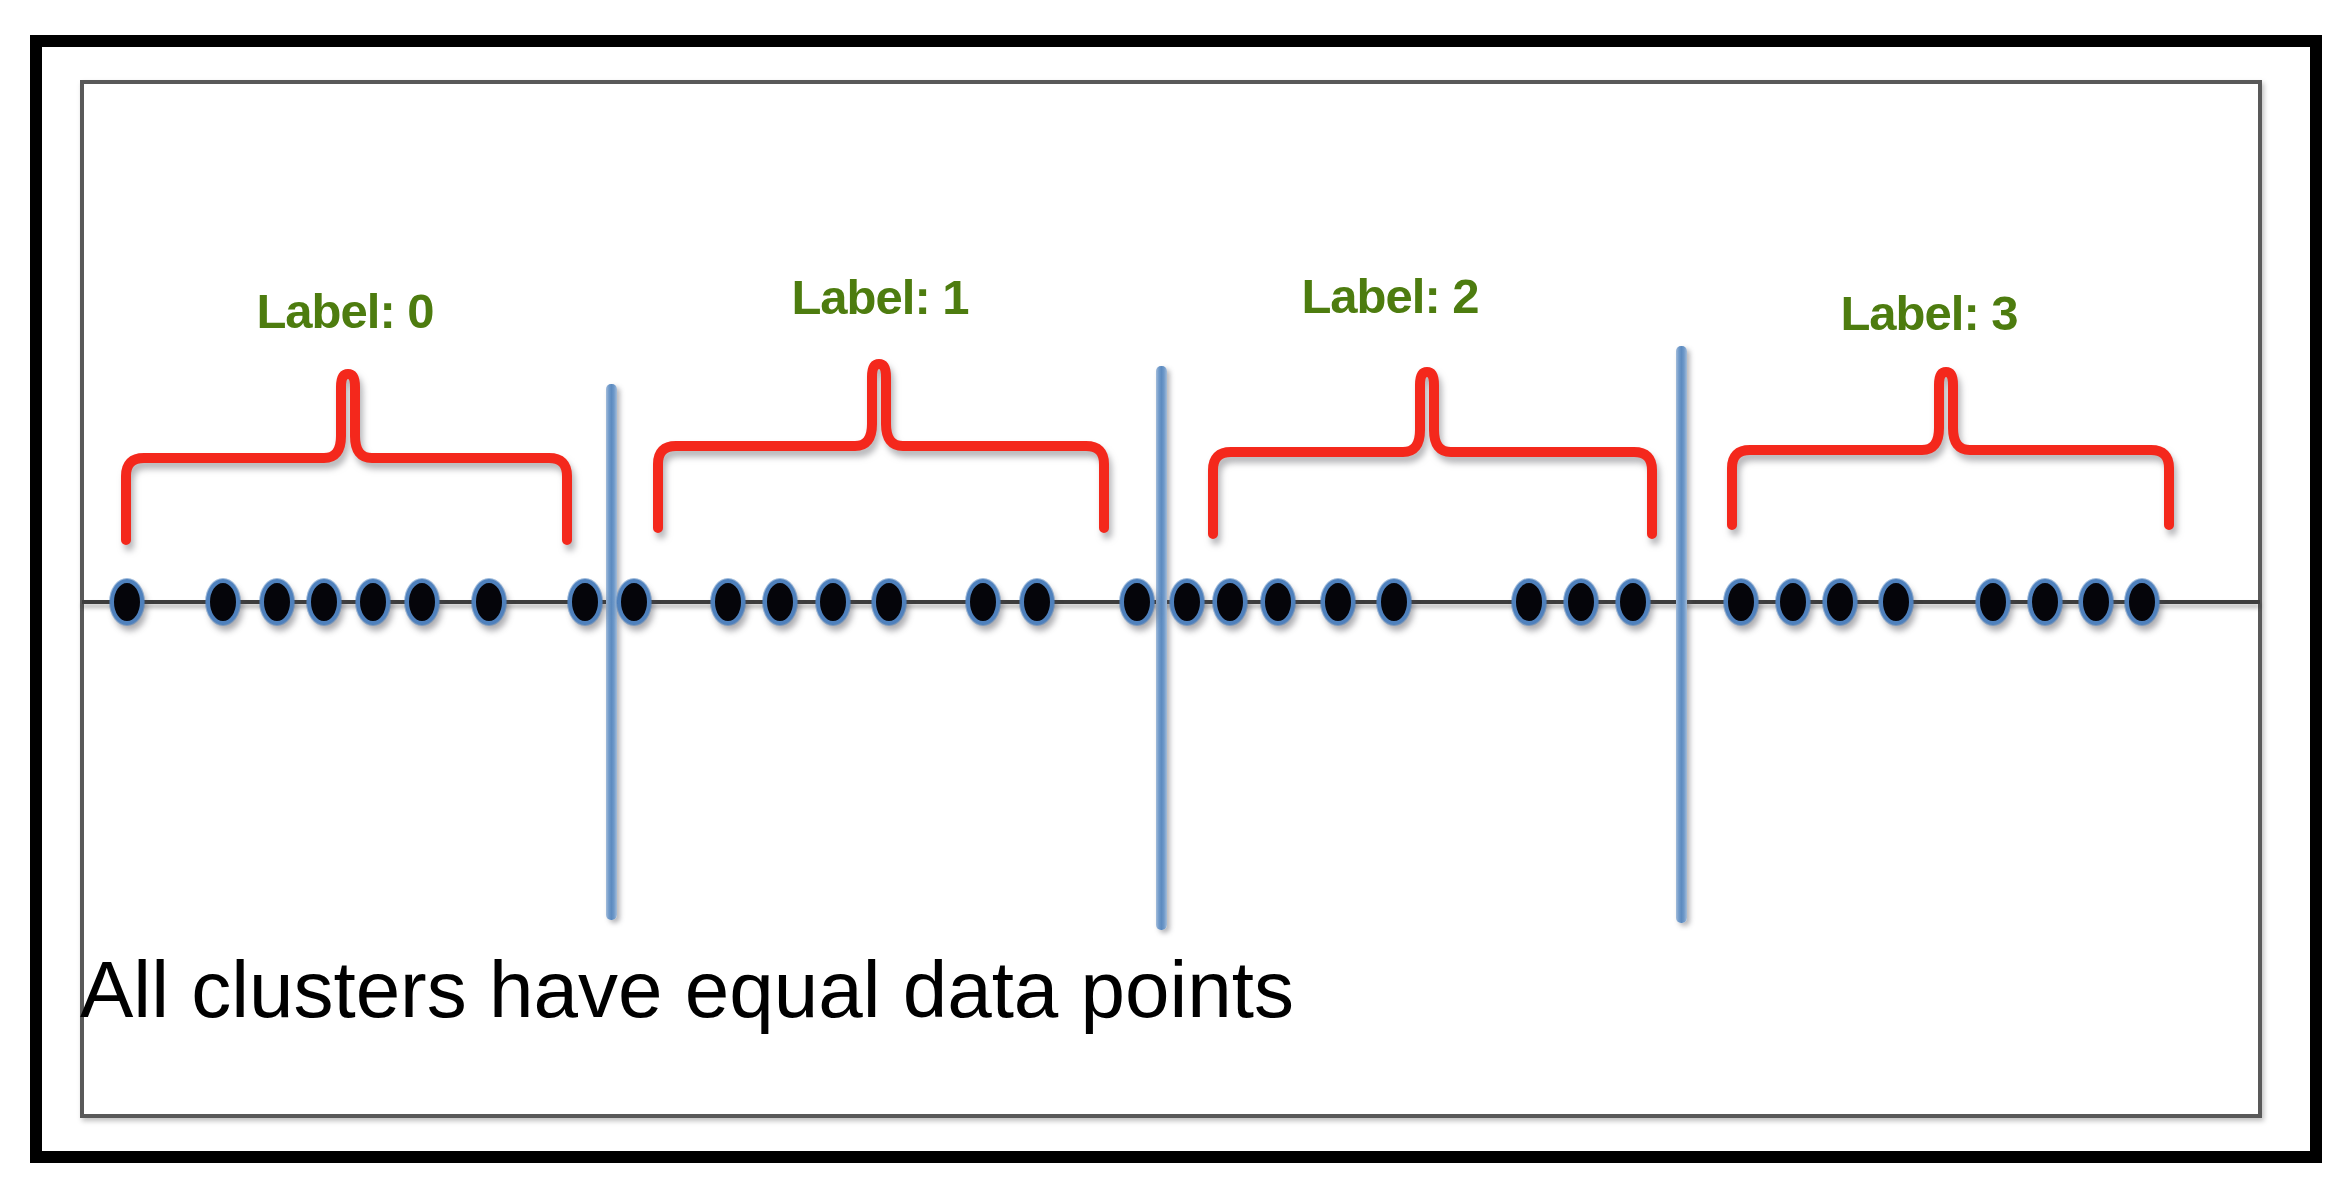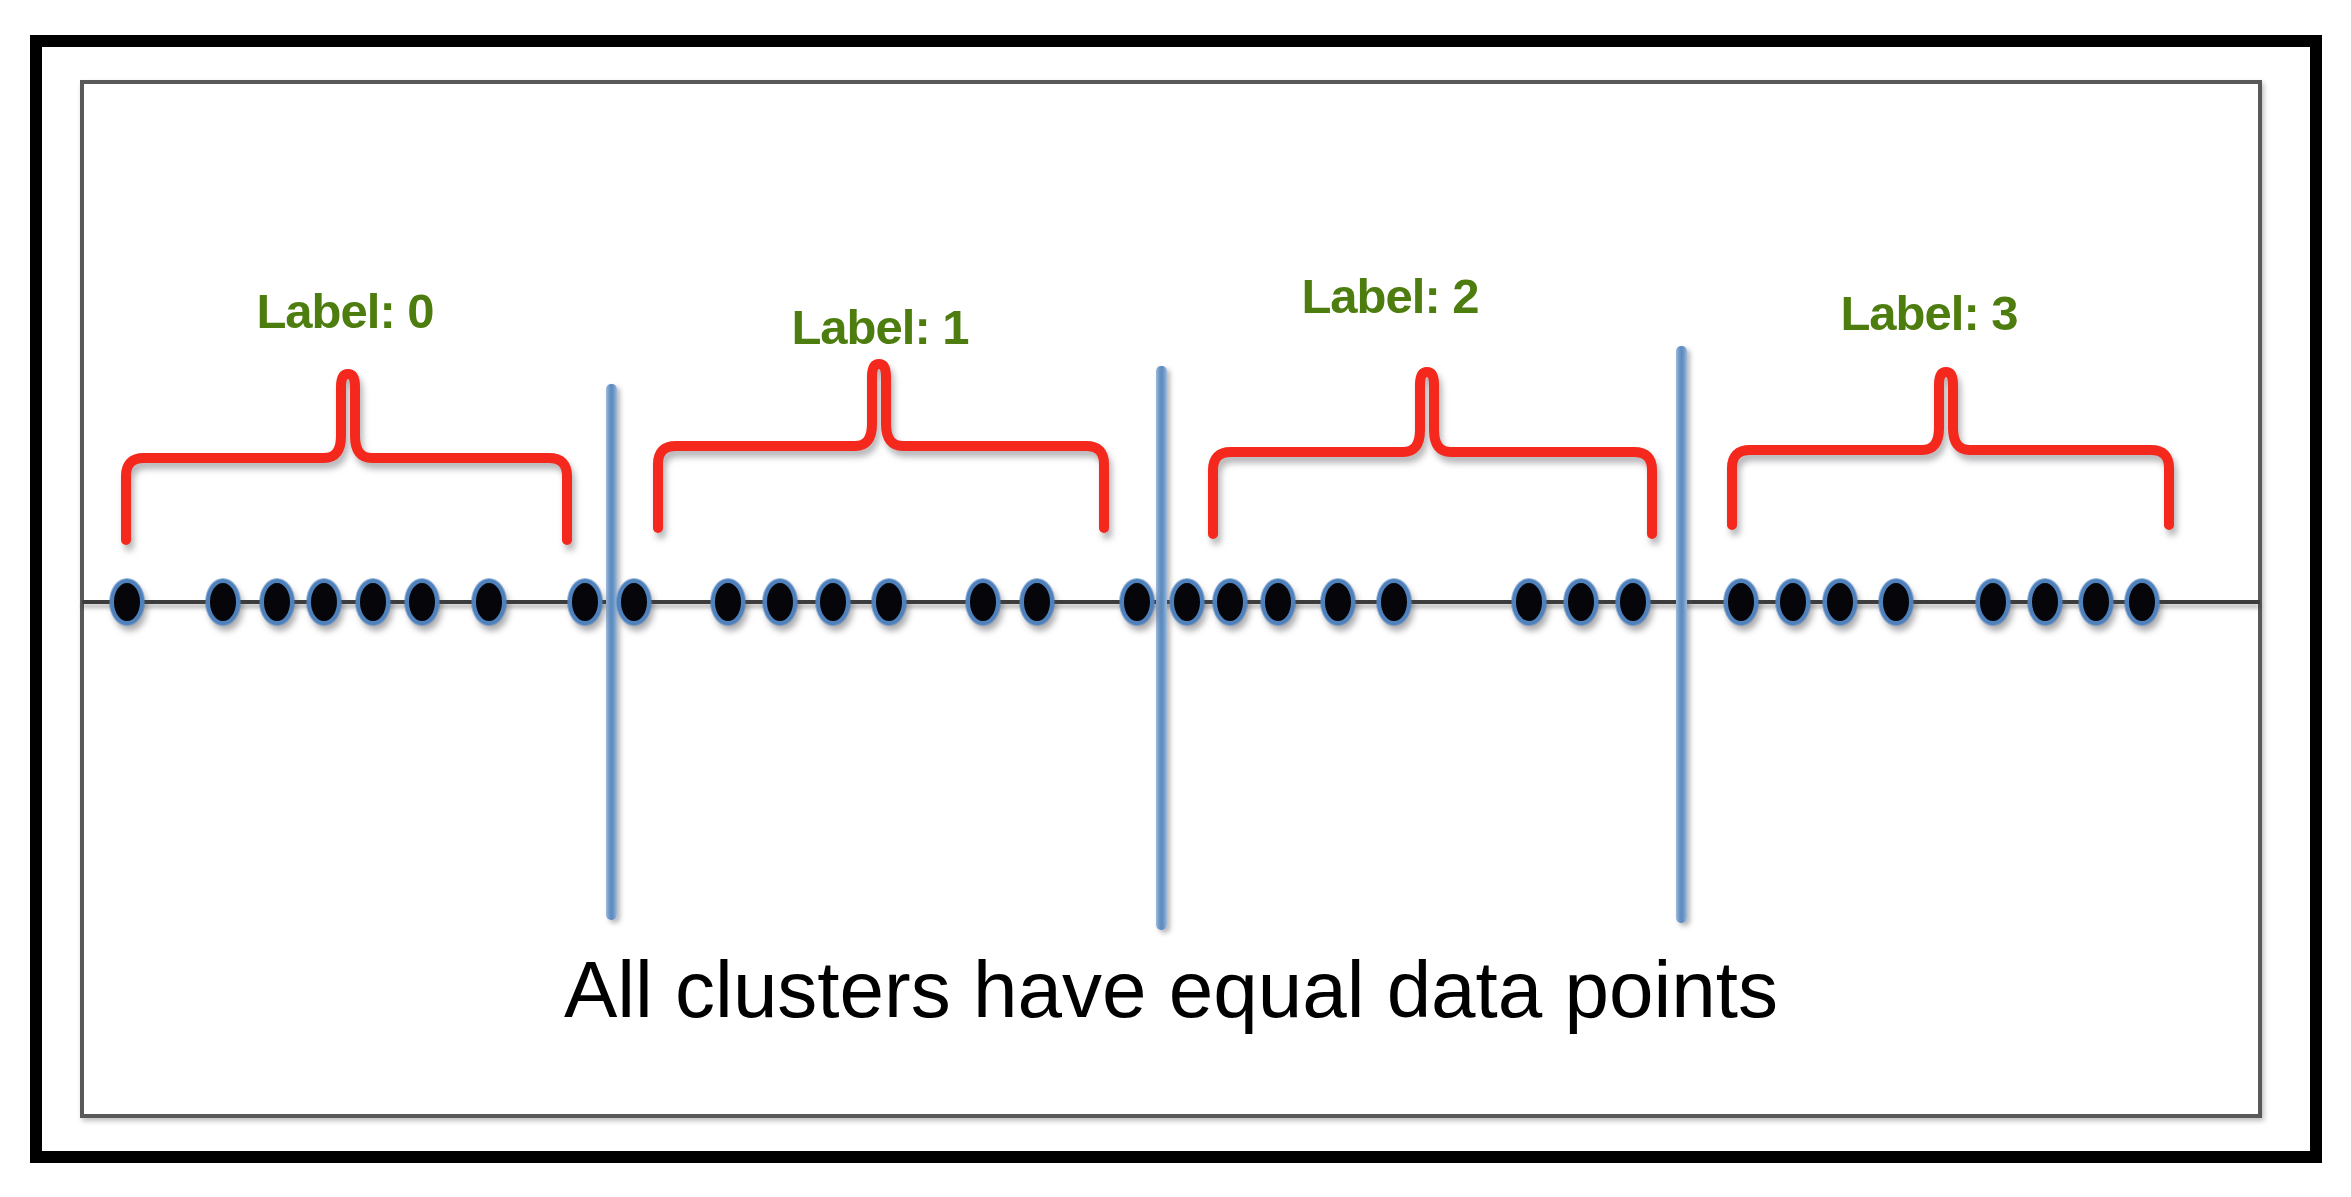--- a/index.html
+++ b/index.html
@@ -36,21 +36,21 @@
     background:#05050a;
     box-shadow:0 0 0 1px rgba(79,129,189,0.55), 3px 6px 6px rgba(70,70,80,0.45);
   }
   .cluster-label{
     position:absolute;transform:translate(-50%,-50%);
     font-size:49px;font-weight:bold;color:#4d7c0f;
     letter-spacing:-1px;white-space:nowrap;
   }
   .caption{
     position:absolute;left:80px;top:946px;width:2182px;
-    text-align:center;font-size:80px;color:#000;line-height:1.1;
+    text-align:left;font-size:80px;color:#000;line-height:1.1;
     letter-spacing:0px;white-space:nowrap;
   }
   .brace-overlay{position:absolute;left:0;top:0;}
   .brace-path{
     fill:none;stroke-width:10px;
     stroke-linecap:round;stroke-linejoin:round;
     filter:drop-shadow(3px 6px 3px rgba(110,110,115,0.5));
   }
 </style>
 </head>
@@ -75,21 +75,21 @@
     <div class="separator" style="left: 1676px; top: 346px; height: 577px;"></div>
     <div class="cluster-label" style="left: 345px; top: 311px;">Label: 0</div>
     <div class="dot" style="width: 34px; height: 46px; left: 110px; top: 579px; border-color: rgb(79, 129, 189); background: rgb(5, 5, 10);"></div>
     <div class="dot" style="width: 34px; height: 46px; left: 206px; top: 579px; border-color: rgb(79, 129, 189); background: rgb(5, 5, 10);"></div>
     <div class="dot" style="width: 34px; height: 46px; left: 260px; top: 579px; border-color: rgb(79, 129, 189); background: rgb(5, 5, 10);"></div>
     <div class="dot" style="width: 34px; height: 46px; left: 307px; top: 579px; border-color: rgb(79, 129, 189); background: rgb(5, 5, 10);"></div>
     <div class="dot" style="width: 34px; height: 46px; left: 356px; top: 579px; border-color: rgb(79, 129, 189); background: rgb(5, 5, 10);"></div>
     <div class="dot" style="width: 34px; height: 46px; left: 405px; top: 579px; border-color: rgb(79, 129, 189); background: rgb(5, 5, 10);"></div>
     <div class="dot" style="width: 34px; height: 46px; left: 472px; top: 579px; border-color: rgb(79, 129, 189); background: rgb(5, 5, 10);"></div>
     <div class="dot" style="width: 34px; height: 46px; left: 568px; top: 579px; border-color: rgb(79, 129, 189); background: rgb(5, 5, 10);"></div>
-    <div class="cluster-label" style="left: 880px; top: 297px; margin-top: 30px;">Label: 1</div>
+    <div class="cluster-label" style="left: 880px; top: 297px;">Label: 1</div>
     <div class="dot" style="width: 34px; height: 46px; left: 617px; top: 579px; border-color: rgb(79, 129, 189); background: rgb(5, 5, 10);"></div>
     <div class="dot" style="width: 34px; height: 46px; left: 711px; top: 579px; border-color: rgb(79, 129, 189); background: rgb(5, 5, 10);"></div>
     <div class="dot" style="width: 34px; height: 46px; left: 763px; top: 579px; border-color: rgb(79, 129, 189); background: rgb(5, 5, 10);"></div>
     <div class="dot" style="width: 34px; height: 46px; left: 816px; top: 579px; border-color: rgb(79, 129, 189); background: rgb(5, 5, 10);"></div>
     <div class="dot" style="width: 34px; height: 46px; left: 872px; top: 579px; border-color: rgb(79, 129, 189); background: rgb(5, 5, 10);"></div>
     <div class="dot" style="width: 34px; height: 46px; left: 966px; top: 579px; border-color: rgb(79, 129, 189); background: rgb(5, 5, 10);"></div>
     <div class="dot" style="width: 34px; height: 46px; left: 1020px; top: 579px; border-color: rgb(79, 129, 189); background: rgb(5, 5, 10);"></div>
     <div class="dot" style="width: 34px; height: 46px; left: 1120px; top: 579px; border-color: rgb(79, 129, 189); background: rgb(5, 5, 10);"></div>
     <div class="cluster-label" style="left: 1390px; top: 296px;">Label: 2</div>
     <div class="dot" style="width: 34px; height: 46px; left: 1170px; top: 579px; border-color: rgb(79, 129, 189); background: rgb(5, 5, 10);"></div>

